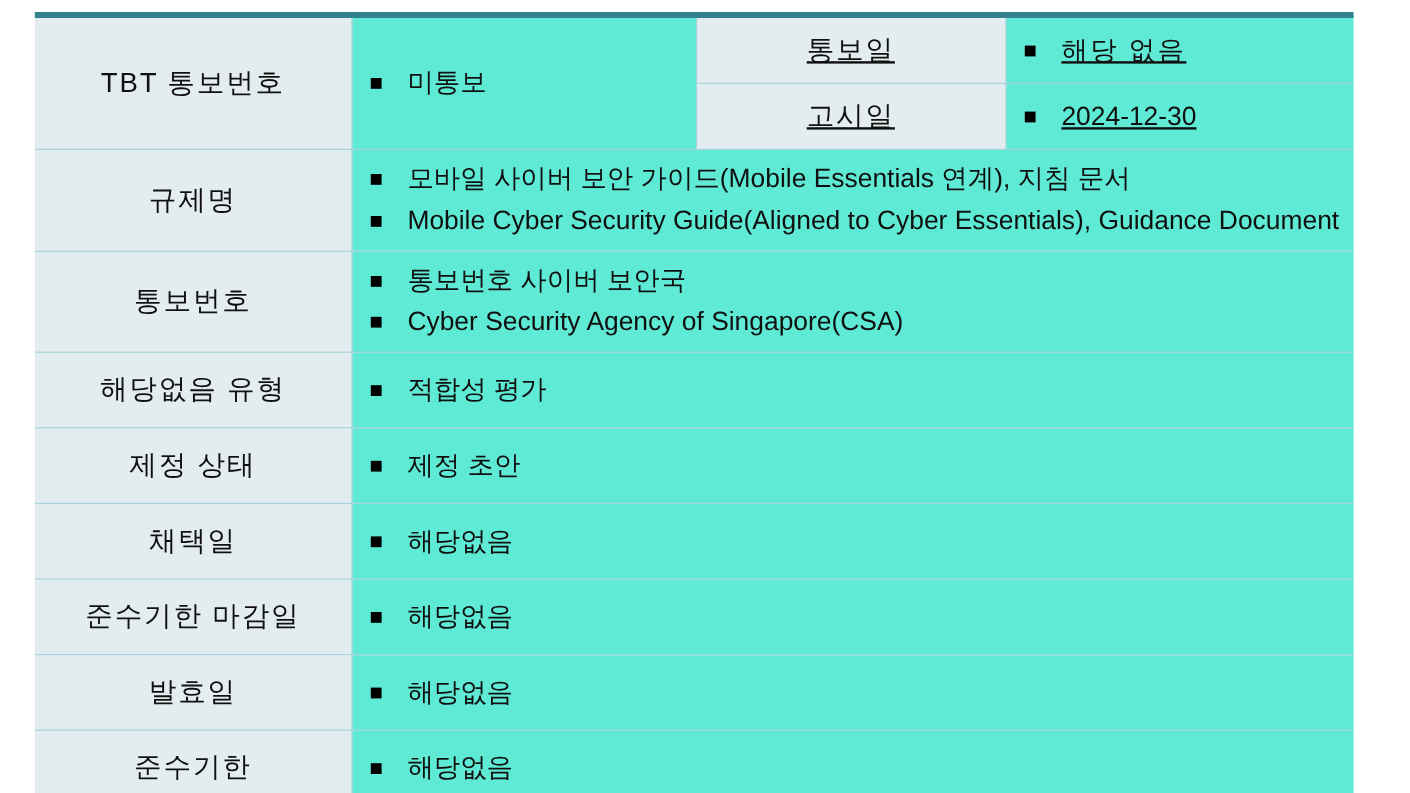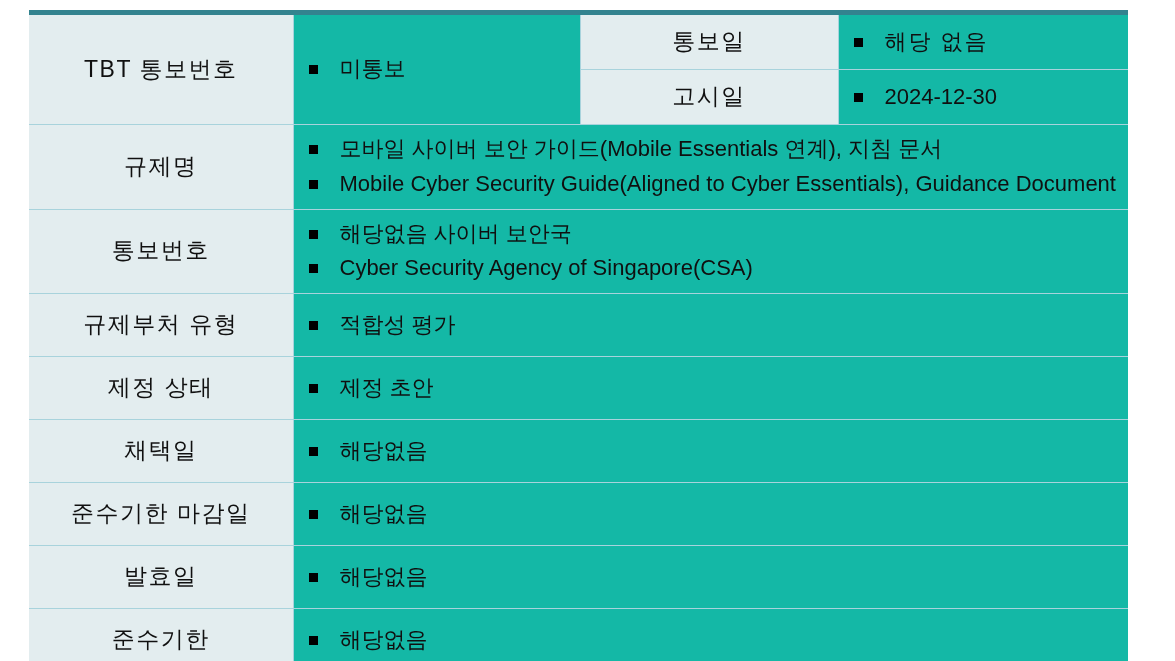--- a/index.html
+++ b/index.html
@@ -47,21 +47,21 @@
   td.label-cell {
     background: #e3edef;
     text-align: center;
     letter-spacing: 1.5px;
     font-size: 23px;
     padding: 6px 4px;
   }
 
   
   td.value-cell {
-    background: #14b8a6;
+    background: #5eead4;
     padding: 7px 10px 7px 8px;
   }
 
   .bullets {
     list-style: none;
     margin: 0;
     padding: 0;
   }
   .bullets li {
     position: relative;
@@ -83,21 +83,21 @@
   }
 
   
   .val-line { white-space: nowrap; }
 
   
   .col-label-main { width: 264px; }
   .col-val-main   { width: 287px; }
   .col-label-sub  { width: 258px; }
   .col-val-sub    { width: 290px; }
-  .r-short  { height: 40px; }
+  .r-short  { height: 40px; text-decoration: underline; }
   .r-normal { height: 48px; }
   .spaced   { letter-spacing: 2px; }
 </style>
 </head>
 <body>
 
 <div class="page">
 
   <table class="tbt-table">
     <colgroup>
@@ -139,28 +139,28 @@
             <li>모바일 사이버 보안 가이드(Mobile Essentials 연계), 지침 문서</li>
             <li>Mobile Cyber Security Guide(Aligned to Cyber Essentials), Guidance Document</li>
           </ul>
         </td>
       </tr>
 
       <tr>
         <td class="label-cell">통보번호</td>
         <td class="value-cell" colspan="3">
           <ul class="bullets">
-            <li class="val-line">해당없음 사이버 보안국</li>
+            <li class="val-line">통보번호 사이버 보안국</li>
             <li class="val-line">Cyber Security Agency of Singapore(CSA)</li>
           </ul>
         </td>
       </tr>
 
       <tr>
-        <td class="label-cell r-normal">규제부처 유형</td>
+        <td class="label-cell r-normal">해당없음 유형</td>
         <td class="value-cell r-normal" colspan="3">
           <ul class="bullets">
             <li class="val-line">적합성 평가</li>
           </ul>
         </td>
       </tr>
 
       <tr>
         <td class="label-cell r-normal spaced">제정 상태</td>
         <td class="value-cell r-normal" colspan="3">

